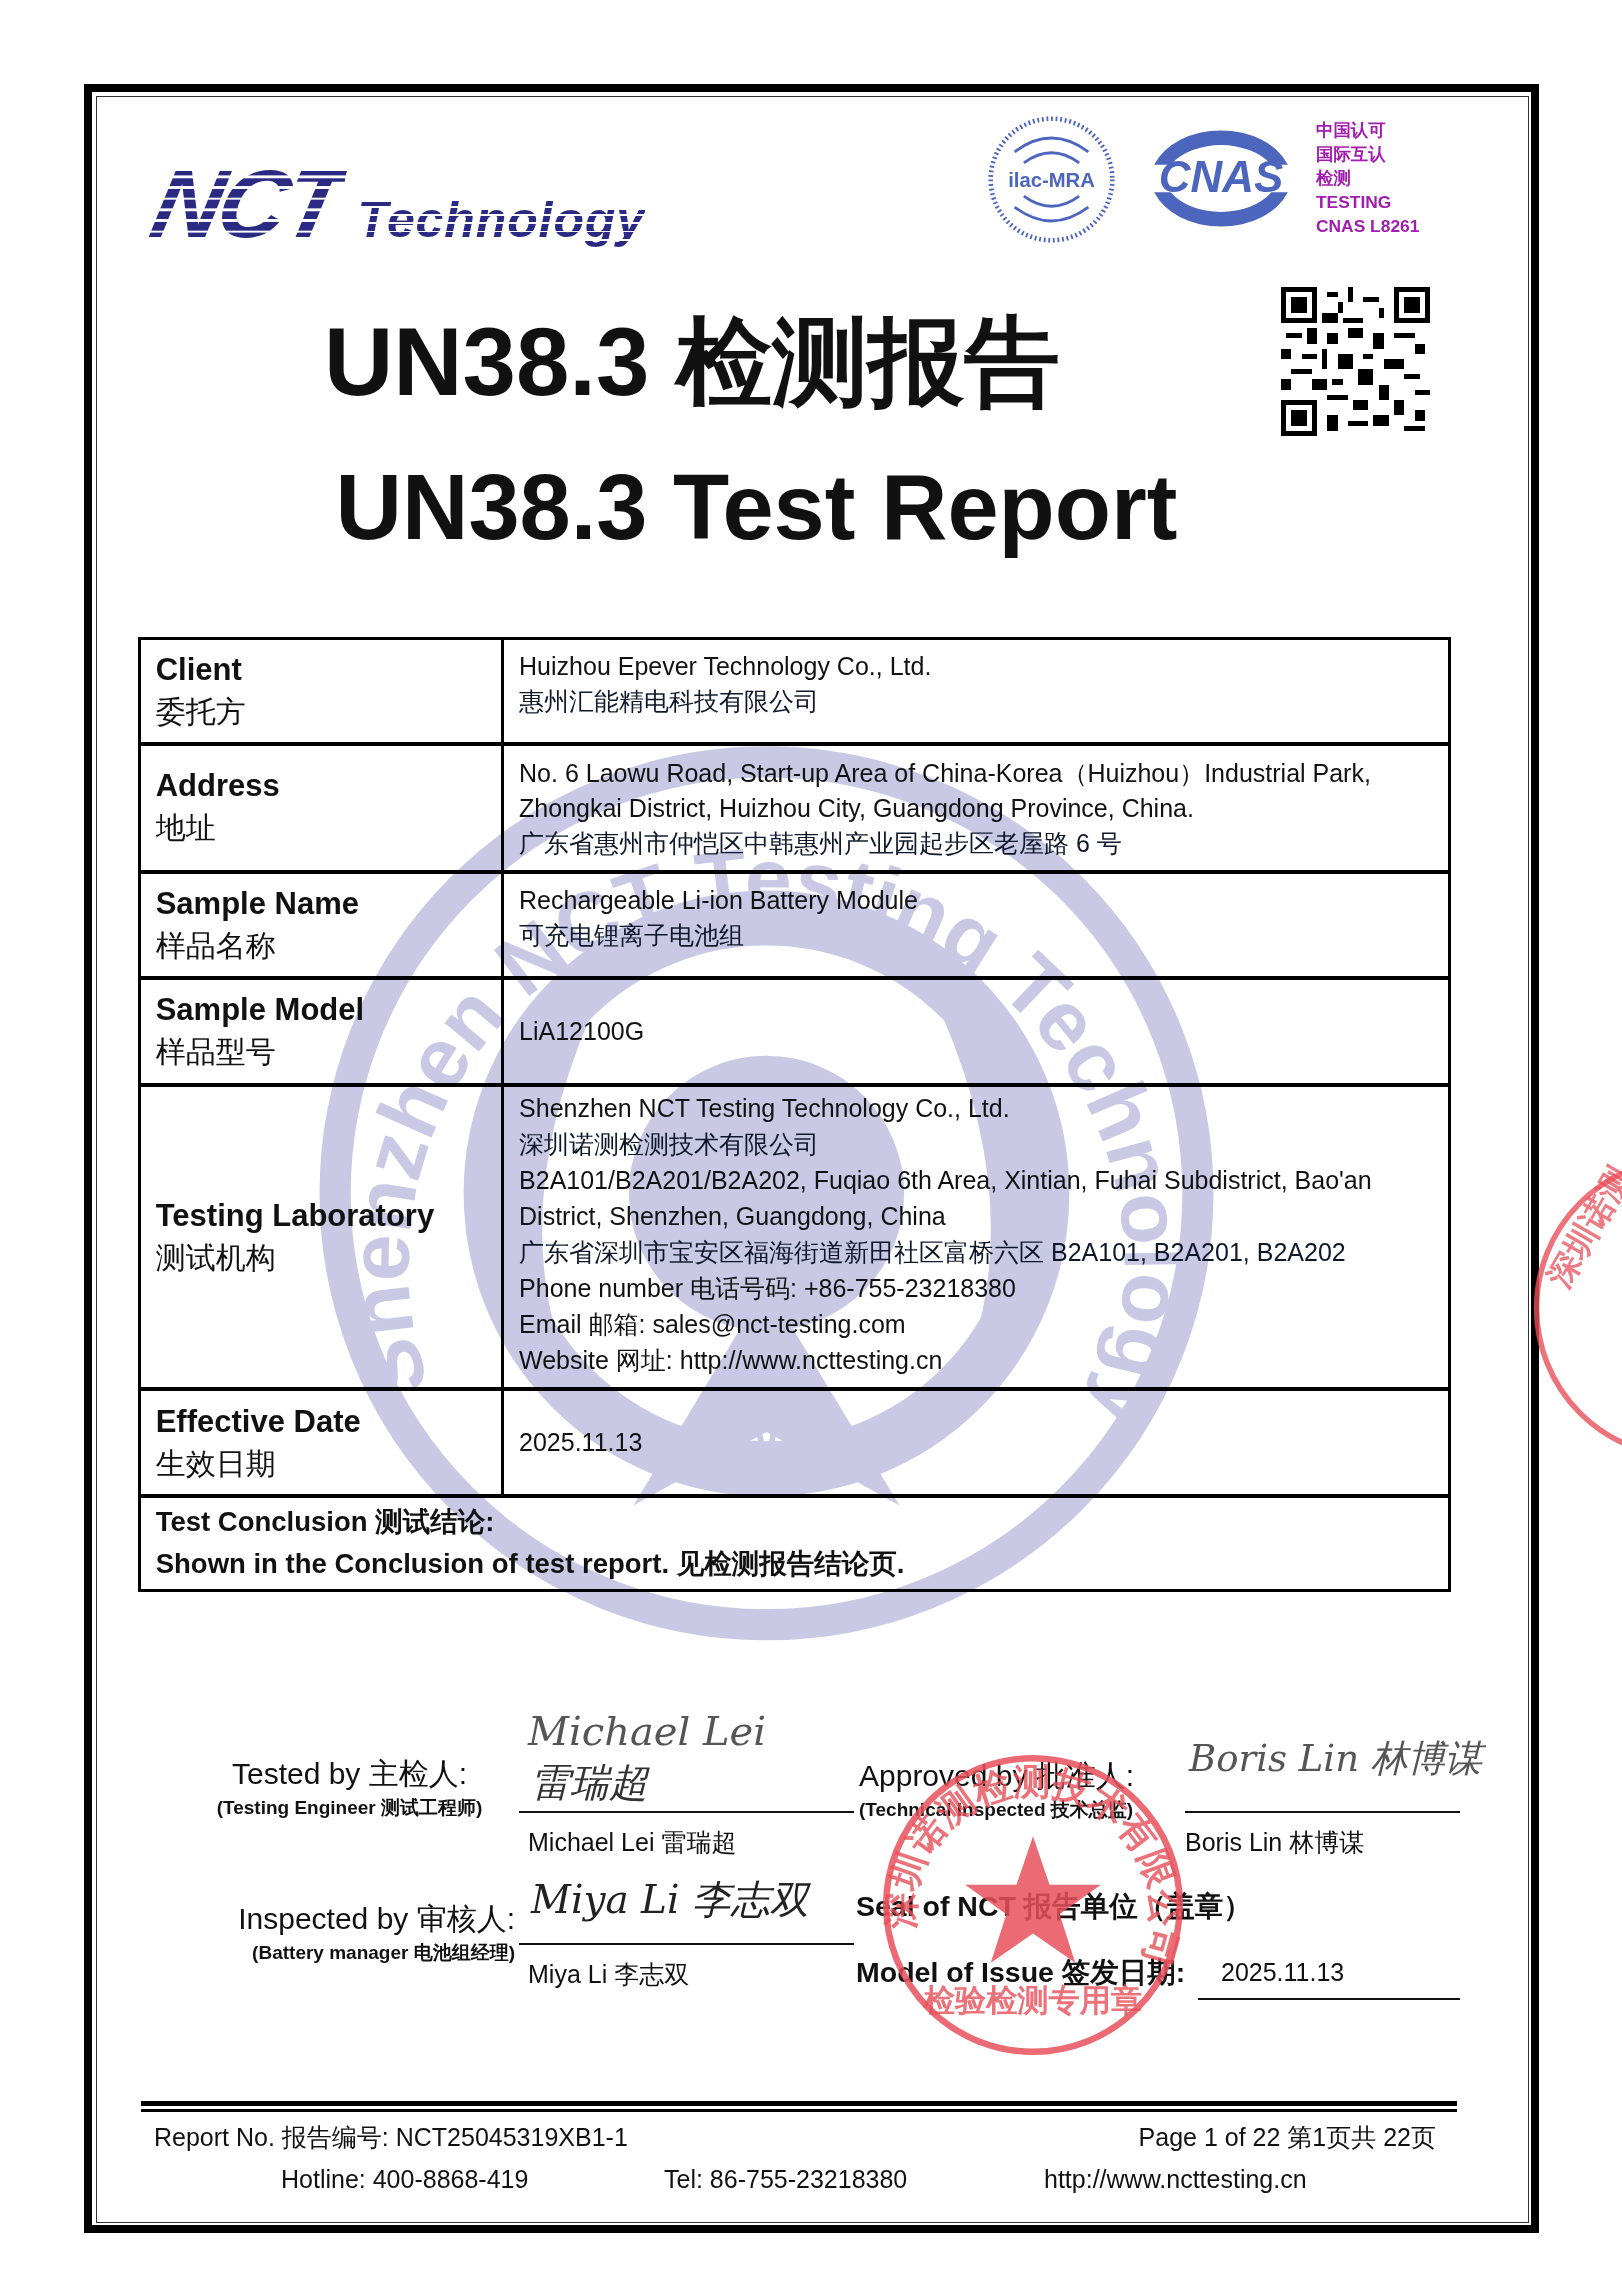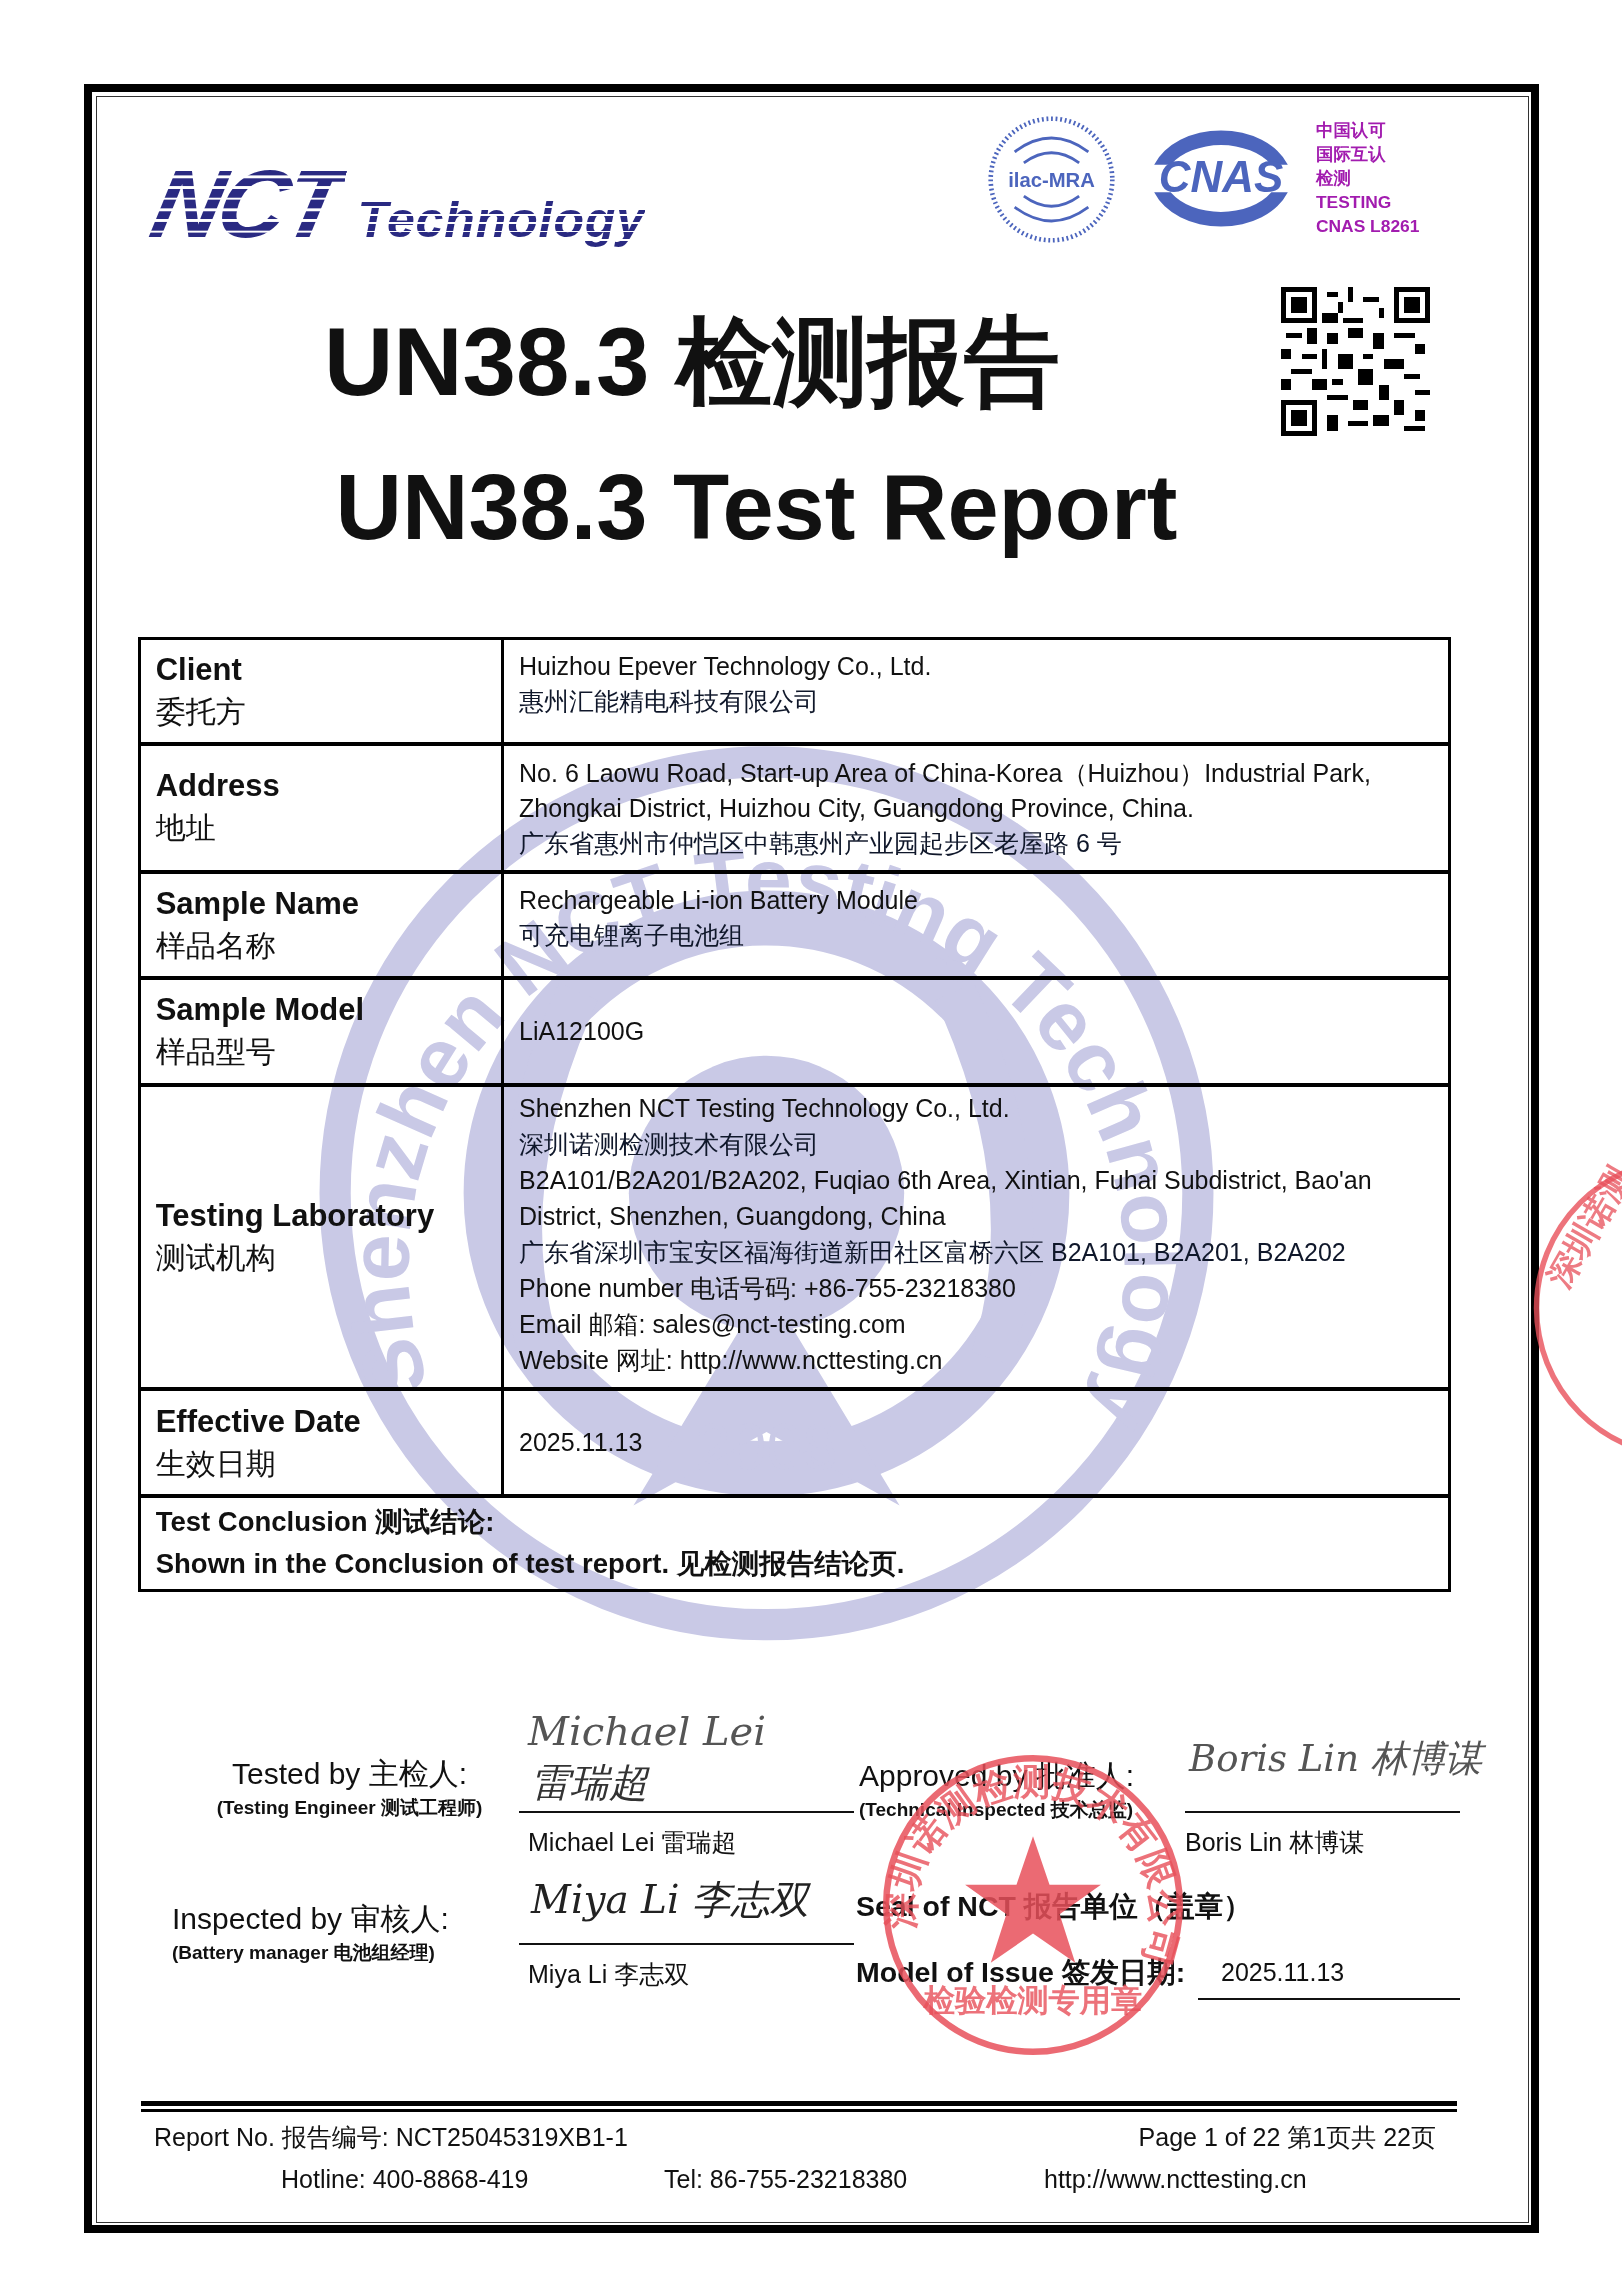--- a/index.html
+++ b/index.html
@@ -228,21 +228,21 @@
 <div class="name" style="left:528px;top:1826px">Michael Lei 雷瑞超</div>
 
 <div class="sig" style="left:859px;top:1756px">
   <div class="role">Approved by 批准人:</div>
   <div class="sub">(Technical Inspected 技术总监)</div>
 </div>
 <div class="hand" style="left:1189px;top:1734px;font-size:37px">Boris Lin 林博谋</div>
 <div class="line" style="left:1185px;top:1811px;width:275px"></div>
 <div class="name" style="left:1185px;top:1826px">Boris Lin 林博谋</div>
 
-<div class="sig" style="left:172px;top:1899px;text-align:left;width:331px">
+<div class="sig" style="left:184px;top:1899px;text-align:right;width:331px">
   <div class="role">Inspected by 审核人:</div>
   <div class="sub">(Battery manager 电池组经理)</div>
 </div>
 <div class="hand" style="left:531px;top:1873px;font-size:39px;color:#222">Miya Li 李志双</div>
 <div class="line" style="left:519px;top:1943px;width:335px"></div>
 <div class="name" style="left:528px;top:1958px">Miya Li 李志双</div>
 
 <div class="sig" style="left:856px;top:1888px;font-weight:bold;font-size:28.5px">Seal of NCT 报告单位（盖章）</div>
 <div class="sig" style="left:856px;top:1954px;font-weight:bold;font-size:28.5px">Model of Issue 签发日期:</div>
 <div class="name" style="left:1221px;top:1958px">2025.11.13</div>

